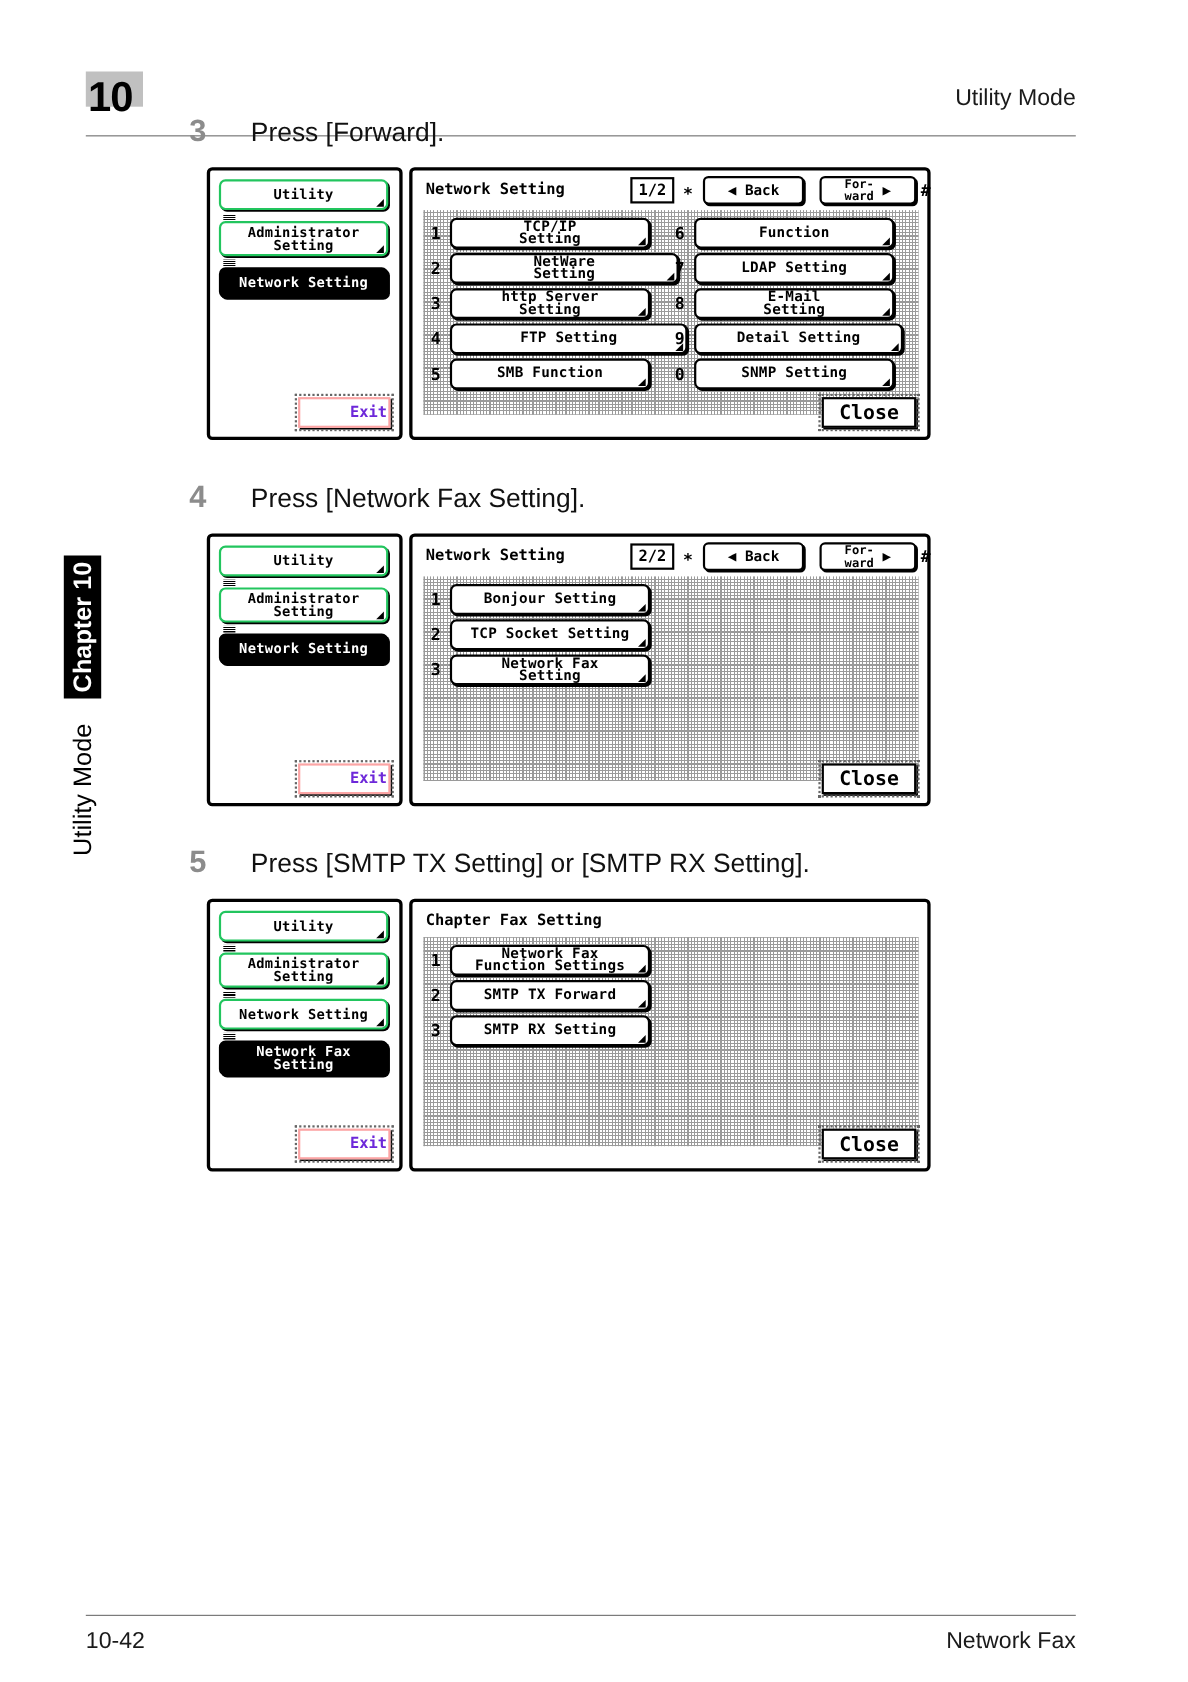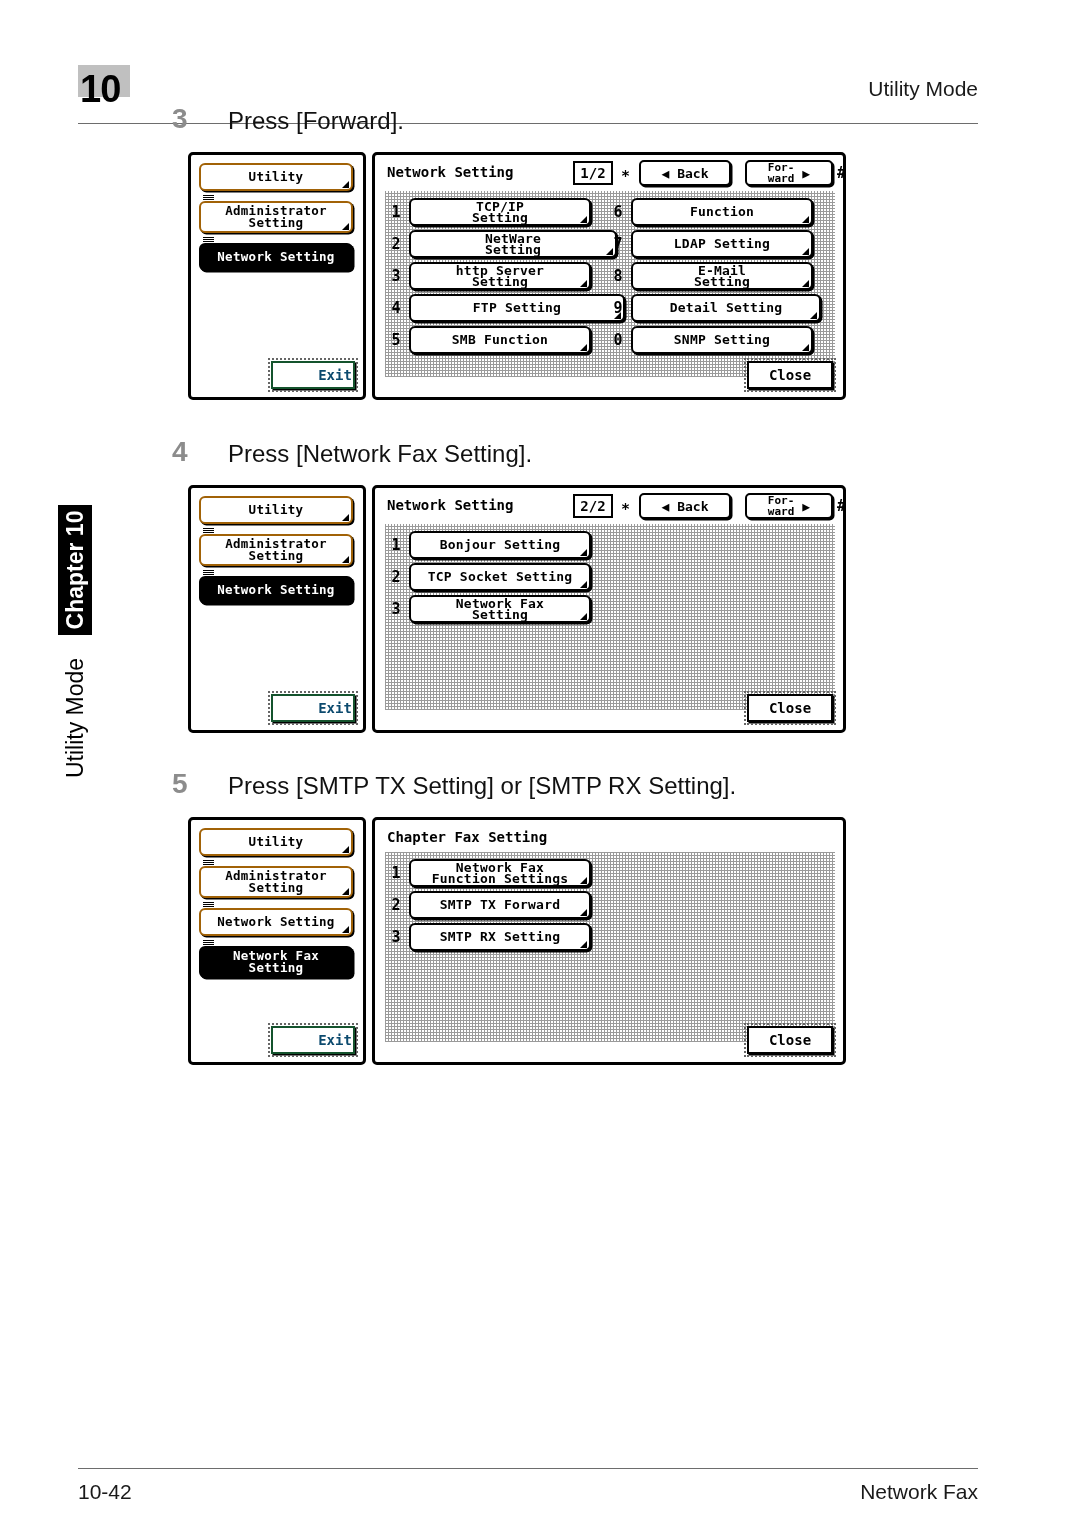--- a/index.html
+++ b/index.html
@@ -74,45 +74,45 @@
   
   .lcd-main{
     position:absolute;left:184px;top:0;width:474px;height:100%;
     background:#fff;border:3px solid #000;border-radius:5px;
     box-sizing:border-box;
   }
 
   
   .tree-btn{
     position:absolute;left:8px;width:154px;
-    background:#fff;border:2px solid #a16207;border-radius:6px;
+    background:#fff;border:2px solid #22c55e;border-radius:6px;
     box-sizing:border-box;
     font-family:"DejaVu Sans Mono", monospace;
     font-size:12.5px;font-weight:bold;color:#000;
     display:flex;align-items:center;justify-content:center;
     text-align:center;line-height:12px;letter-spacing:0.3px;
     box-shadow:1.5px 1.5px 0 #000;
   }
   .tree-btn.sel{
     background:#000;color:#fff;border-color:#000;
   }
   .tree-btn .corner{
     position:absolute;right:2px;bottom:1px;width:0;height:0;
     border-left:7px solid transparent;border-bottom:7px solid #000;
   }
   .tree-connector{
     position:absolute;left:12px;width:11px;height:6px;
     background-image:repeating-linear-gradient(0deg,#000 0px,#000 1px,#fff 1px,#fff 2px);
   }
   .exit-btn{
     position:absolute;right:8px;bottom:8px;width:84px;height:28px;
-    background:#fff;border:2px solid #14532d;
-    box-sizing:border-box;
-    font-family:"DejaVu Sans Mono", monospace;
-    font-size:14px;font-weight:bold;color:#0c4a6e;
+    background:#fff;border:2px solid #fca5a5;
+    box-sizing:border-box;
+    font-family:"DejaVu Sans Mono", monospace;
+    font-size:14px;font-weight:bold;color:#6d28d9;
     display:flex;align-items:center;justify-content:center;
     box-shadow:1.5px 1.5px 0 #000;
     outline:2px dotted #666;outline-offset:1px;padding-left:44px;
   }
 
   
   .lcd-title{
     position:absolute;left:12px;top:9px;
     font-family:"DejaVu Sans Mono", monospace;
     font-size:14px;font-weight:bold;color:#000;white-space:nowrap;
@@ -168,21 +168,21 @@
     box-shadow:1.5px 1.5px 0 #000;
   }
   .mbtn .corner{
     position:absolute;right:2px;bottom:1px;width:0;height:0;
     border-left:7px solid transparent;border-bottom:7px solid #000;
   }
   .close-btn{
     position:absolute;right:10px;bottom:8px;width:86px;height:28px;
     background:#fff;border:2px solid #000;box-sizing:border-box;
     font-family:"DejaVu Sans Mono", monospace;
-    font-size:14px;font-weight:bold;color:#000;
+    font-size:18px;font-weight:bold;color:#000;
     display:flex;align-items:center;justify-content:center;
     box-shadow:1.5px 1.5px 0 #000;
     outline:2px dotted #666;outline-offset:1px;
   }
 
   
   #page-footer{position:absolute;left:78px;top:1468px;width:900px;}
   .footer-rule{position:absolute;left:0;top:0;width:900px;height:1px;background:#6d6d6d;}
   .footer-left{position:absolute;left:0;top:12px;font-size:21px;color:#1a1a1a;}
   .footer-right{position:absolute;right:0;top:12px;font-size:21px;color:#1a1a1a;}

